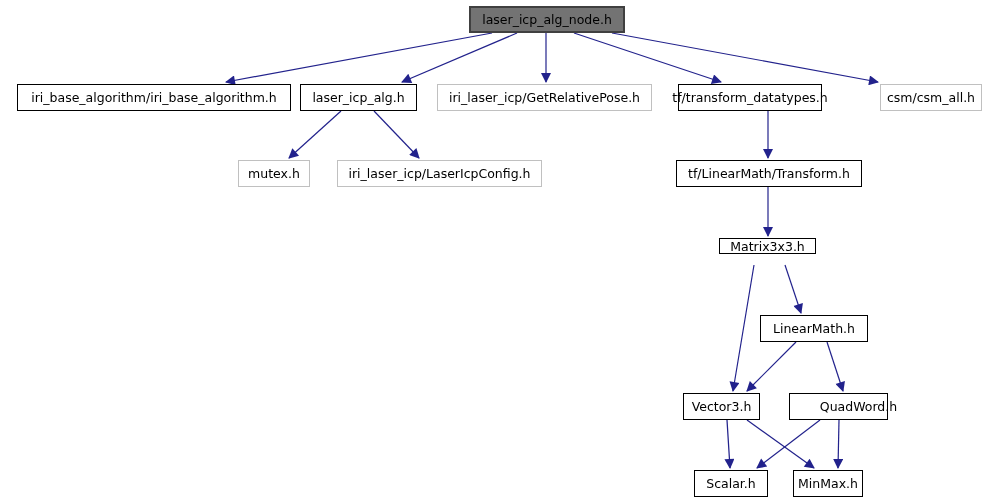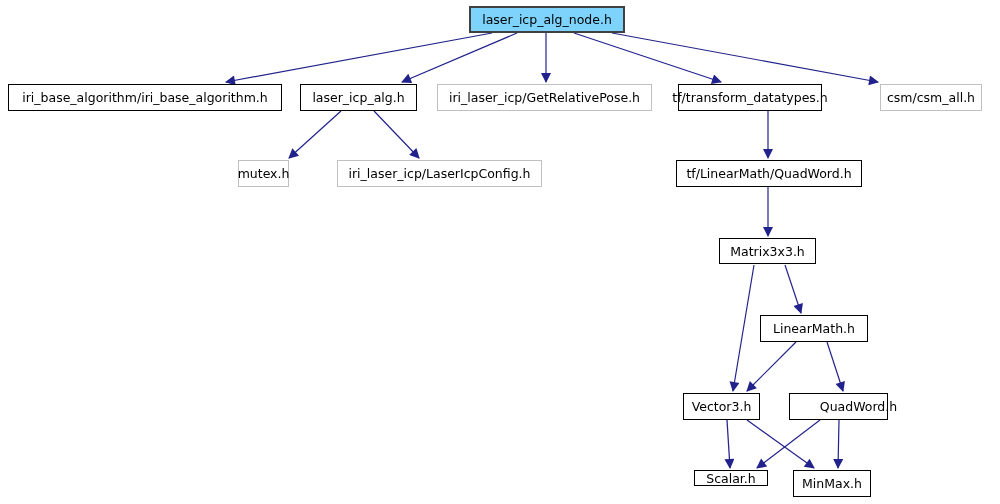--- a/index.html
+++ b/index.html
@@ -33,21 +33,21 @@
     color: #000000;
     background: #ffffff;
     border: 1px solid #000000;
     cursor: pointer;
   }
   .node.external {
     border: 1px solid #c0c0c0;
     cursor: default;
   }
   .node.root {
-    background: #7dd3fc;
+    background: #737373;
     border: 2px solid #404040;
     cursor: default;
   }
   .node span {
     display: inline-block;
     padding: 0 4px;
   }
 </style>
 </head>
 <body>
@@ -74,56 +74,56 @@
       <line x1="827" y1="342" x2="843" y2="391" stroke="#22228c" stroke-width="1.2" marker-end="url(#arrow)"></line>
       <line x1="727" y1="420" x2="730" y2="468" stroke="#22228c" stroke-width="1.2" marker-end="url(#arrow)"></line>
       <line x1="747" y1="420" x2="814" y2="468" stroke="#22228c" stroke-width="1.2" marker-end="url(#arrow)"></line>
       <line x1="820" y1="420" x2="757" y2="468" stroke="#22228c" stroke-width="1.2" marker-end="url(#arrow)"></line>
       <line x1="839" y1="420" x2="838" y2="468" stroke="#22228c" stroke-width="1.2" marker-end="url(#arrow)"></line>
     </svg>
   <div id="nodes">
       <div class="node root" style="left: 469px; top: 6px; width: 156px; height: 27px;">
         <span>laser_icp_alg_node.h</span>
       </div>
-      <div class="node internal" style="left: 8px; top: 84px; width: 274px; height: 27px;">
+      <div class="node internal" style="left: 17px; top: 84px; width: 274px; height: 27px;">
         <span>iri_base_algorithm/iri_base_algorithm.h</span>
       </div>
       <div class="node internal" style="left: 300px; top: 84px; width: 117px; height: 27px; justify-content: center;">
         <span>laser_icp_alg.h</span>
       </div>
       <div class="node external" style="left: 437px; top: 84px; width: 215px; height: 27px;">
         <span>iri_laser_icp/GetRelativePose.h</span>
       </div>
       <div class="node internal" style="left: 678px; top: 84px; width: 144px; height: 27px;">
         <span>tf/transform_datatypes.h</span>
       </div>
       <div class="node external" style="left: 880px; top: 84px; width: 102px; height: 27px;">
         <span>csm/csm_all.h</span>
       </div>
-      <div class="node external" style="left: 238px; top: 160px; width: 51px; height: 27px;">
+      <div class="node external" style="left: 238px; top: 160px; width: 72px; height: 27px;">
         <span>mutex.h</span>
       </div>
       <div class="node external" style="left: 337px; top: 160px; width: 205px; height: 27px; justify-content: center;">
         <span>iri_laser_icp/LaserIcpConfig.h</span>
       </div>
       <div class="node internal" style="left: 676px; top: 160px; width: 186px; height: 27px;">
-        <span>tf/LinearMath/QuadWord.h</span>
+        <span>tf/LinearMath/Transform.h</span>
       </div>
-      <div class="node internal" style="left: 719px; top: 238px; width: 97px; height: 26px;">
+      <div class="node internal" style="left: 719px; top: 238px; width: 97px; height: 16px;">
         <span>Matrix3x3.h</span>
       </div>
       <div class="node internal" style="left: 760px; top: 315px; width: 108px; height: 27px;">
         <span>LinearMath.h</span>
       </div>
       <div class="node internal" style="left: 683px; top: 393px; width: 77px; height: 27px;">
         <span>Vector3.h</span>
       </div>
       <div class="node internal" style="left: 789px; top: 393px; width: 99px; height: 27px; padding-left: 40px;">
         <span>QuadWord.h</span>
       </div>
-      <div class="node internal" style="left: 694px; top: 470px; width: 74px; height: 16px;">
+      <div class="node internal" style="left: 694px; top: 470px; width: 74px; height: 27px;">
         <span>Scalar.h</span>
       </div>
-      <div class="node internal" style="left: 793px; top: 470px; width: 78px; height: 27px;">
+      <div class="node internal" style="left: 793px; top: 470px; width: 70px; height: 27px;">
         <span>MinMax.h</span>
       </div>
     </div>
 </div>
 
 </body></html>

